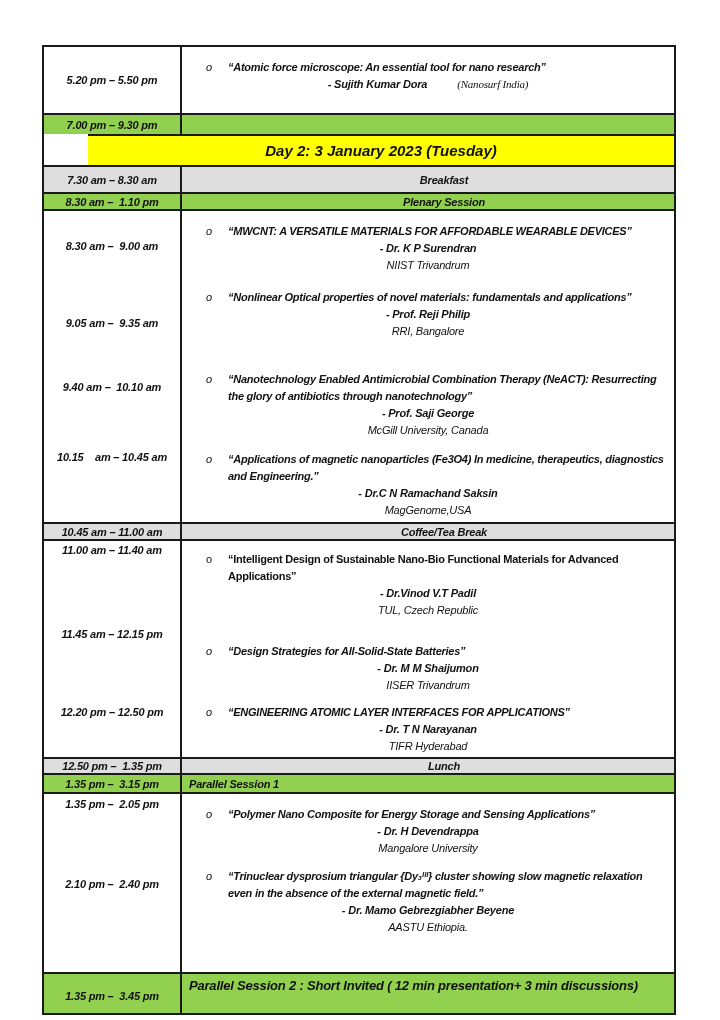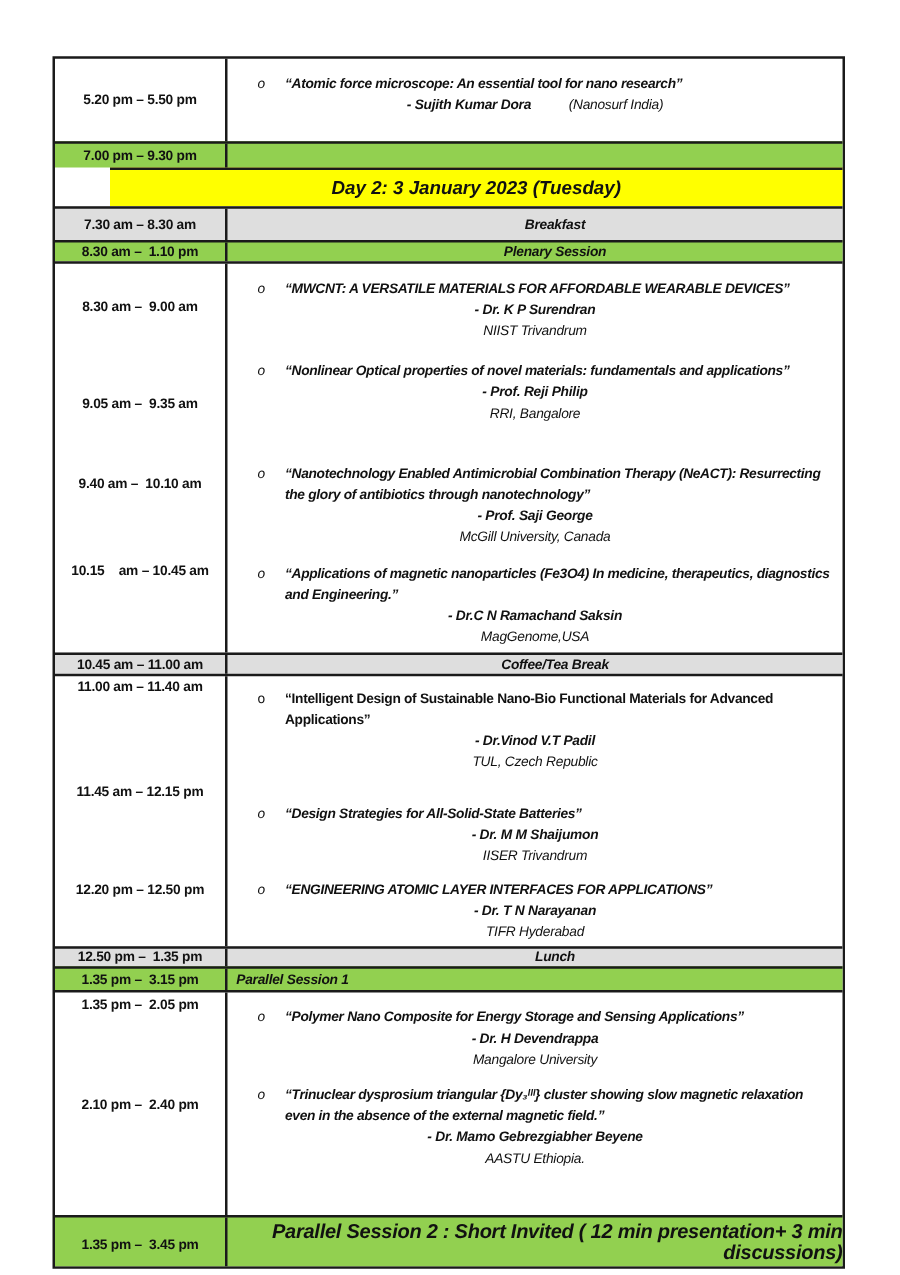--- a/index.html
+++ b/index.html
@@ -14,21 +14,21 @@
     border:2px solid #1a1a1a; background:#fff;
   }
   .row { display:flex; border-top:2px solid #1a1a1a; }
   .row:first-child { border-top:none; }
   .time-col {
     width:138px; flex:0 0 138px; border-right:2px solid #1a1a1a;
     display:flex; flex-direction:column;
   }
   .content-col { flex:1; display:flex; flex-direction:column; }
   .time, .tslot {
-    font-size:11px; font-weight:700; 
+    font-size:11px; font-weight:700; font-style:italic;
     white-space:pre-wrap; text-align:center; letter-spacing:-0.2px;
     display:flex; align-items:center; justify-content:center;
   }
   .single-time { width:138px; flex:0 0 138px; border-right:2px solid #1a1a1a;
     display:flex; align-items:center; justify-content:center; }
   .label-cell {
     flex:1; display:flex; align-items:center;
     font-size:11px; font-weight:700; font-style:italic; letter-spacing:-0.2px;padding-left:32px;
   }
   .label-center { justify-content:center; text-align:center; }
@@ -50,24 +50,24 @@
   }
   .title.upright { font-style:normal; }
   .speaker {
     text-align:center; font-size:11px; font-weight:700; font-style:italic;
     line-height:17px; letter-spacing:-0.2px;
   }
   .affil {
     text-align:center; font-size:11px; font-weight:400; font-style:italic;
     line-height:17px; letter-spacing:-0.2px;
   }
-  .org-inline { font-weight:400; margin-left:30px; }
+  .org-inline { font-weight:400; margin-left:30px;font-family:Liberation Serif, serif; }
   .two-line-label { flex:1; padding-left:7px; padding-top:3px;
-    font-size:16px; font-weight:700; font-style:italic; letter-spacing:-0.2px;
-    line-height:17px;text-align:right; }
+    font-size:13px; font-weight:700; font-style:italic; letter-spacing:-0.2px;
+    line-height:17px; }
 </style>
 </head>
 <body>
 
 <div class="page">
   <div class="table">
 
     <div class="row" style="height:66px">
       <div class="single-time">
         <span class="time">5.20 pm – 5.50 pm</span>

